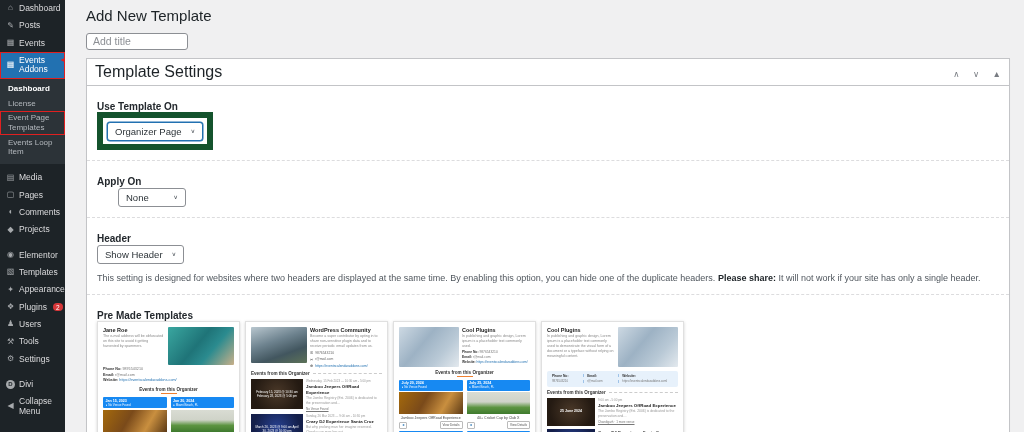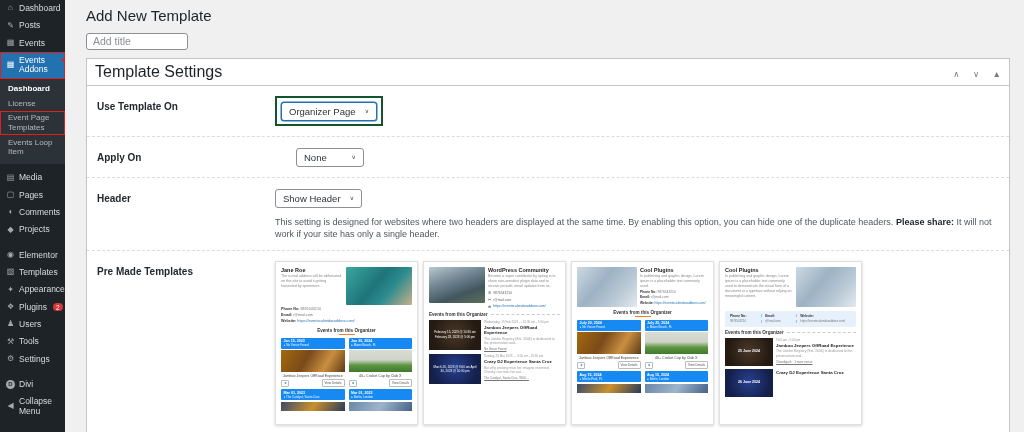--- a/index.html
+++ b/index.html
@@ -25,30 +25,30 @@
   .main { position:absolute; left:65px; top:0; right:0; bottom:0; padding:7px 14px 0 21px; }
   h1 { font-size:15px; font-weight:400; color:#1d2327; margin-bottom:7px; }
   .title-input { width:102px; height:17px; border:1px solid #8c8f94; border-radius:3px; padding:2px 6px; font-size:10.5px; color:#3c434a; background:#fff; font-family:"Liberation Sans",sans-serif; }
   .title-input::placeholder { color:#8c8f94; }
 
   .metabox { margin-top:8px; background:#fff; border:1px solid #c3c4c7; box-shadow:0 1px 1px rgba(0,0,0,.04); }
   .mb-head { display:flex; justify-content:space-between; align-items:center; padding:4px 8px; border-bottom:1px solid #c3c4c7; }
   .mb-title { font-size:16px; font-weight:normal; color:#1d2327; }
   .mb-actions span { color:#787c82; font-size:8.5px; margin-left:9px; cursor:pointer; }
 
-  .setting-row { display:flex; padding:10px 10px; border-bottom:1px dashed #dcdcde; align-items:flex-start; }
+  .setting-row { display:flex; padding:10px 10px; border-bottom:1px dashed #dcdcde; align-items:flex-start;flex-direction:column; }
   .setting-row.last { border-bottom:none; padding-bottom:18px; }
   .row-label { width:178px; flex:none; font-size:10px; font-weight:bold; color:#23282d; padding-top:5px; }
   .row-ctl { flex:1; min-width:0; }
 
   .select { display:inline-flex; align-items:center; justify-content:space-between; gap:9px; border:1px solid #8c8f94; border-radius:3px; padding:3px 7px; font-size:9.5px; color:#2c3338; background:#fff; cursor:pointer; }
   .select .chev { font-size:6.5px; color:#50575e; transform:scaleY(.85); }
   .select.focused { border-color:#2271b1; box-shadow:0 0 0 .5px #2271b1; }
   .select.wide { min-width:68px;margin-left:21px; }
-  .red-box { display:inline-block; border:2px solid #14532d; padding:3px 4px; }
+  .red-box { display:inline-block; border:6px solid #14532d; padding:3px 4px; }
 
   .desc { font-size:9px; color:#50575e; margin-top:8px; line-height:1.35; max-width:890px; }
   .desc b { color:#1d2327; }
 
   
   .cards { display:flex; gap:5px; }
   .card { width:143px; height:164px; background:#fff; border:1px solid #e0e0e0; box-shadow:0 1px 3px rgba(0,0,0,.18); padding:5px; overflow:hidden; font-size:4px; color:#555; cursor:pointer; flex:none; }
 
   .c-top { display:flex; gap:3px; margin-bottom:2px; }
   .c-info { flex:1; min-width:0; }

